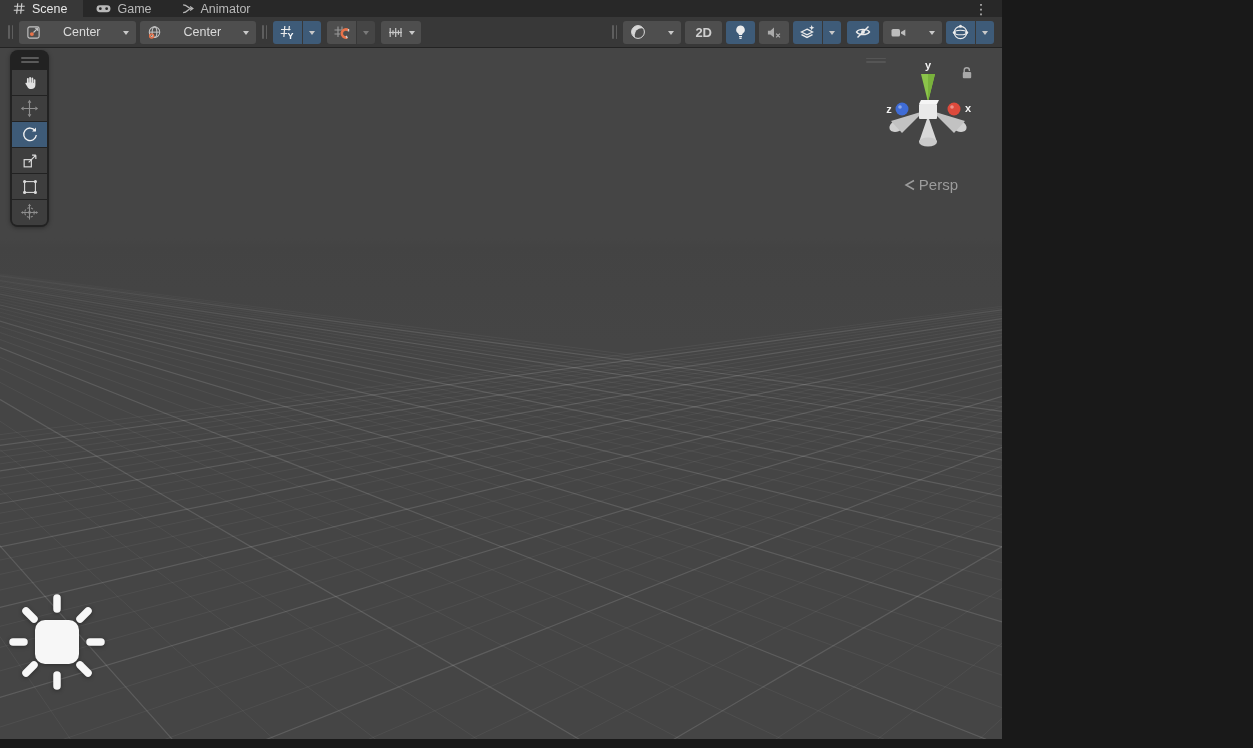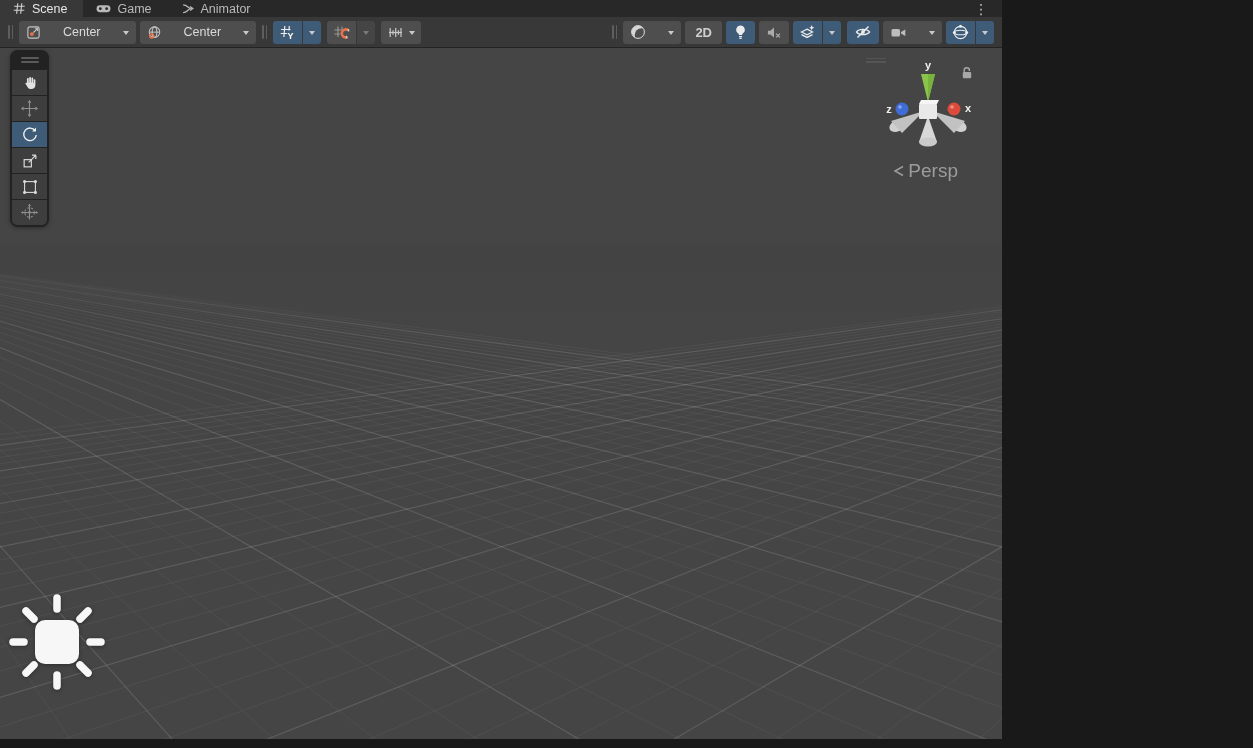--- a/index.html
+++ b/index.html
@@ -45,22 +45,22 @@
   .tools .handle i { display:block; height:2px; background:#5a5a5a; border-radius:1px; margin:2px 0; }
   .tool { width:35px; height:25px; margin:0 auto 1px; background:#3e3e3e; display:flex; align-items:center; justify-content:center; }
   .tool:nth-of-type(1) { border-radius:5px 5px 0 0; background:#4d4d4d; }
   .tool:last-of-type { border-radius:0 0 5px 5px; margin-bottom:0; }
   .tool.sel { background:#3e5b78; }
   
   .gz-handle { position:absolute; right:116px; top:8px; width:20px; }
   .gz-handle i { display:block; height:1.8px; background:#555; border-radius:1px; margin:1.6px 0; }
   .gz-lock { position:absolute; right:28px; top:18px; }
   .gz { position:absolute; right:20px; top:12px; width:100px; height:100px; }
-  .persp { position:absolute; right:44px; top:112px; display:flex; align-items:center; gap:3px;
-           color:#9c9c9c; font-size:19px; }
+  .persp { position:absolute; right:44px; top:128px; display:flex; align-items:center; gap:3px;
+           color:#9c9c9c; font-size:15px; }
   
   .sun { position:absolute; left:5px; top:542px; filter:drop-shadow(0 1px 2px rgba(0,0,0,.35)); }
   svg { display:block; }
 </style>
 </head>
 <body>
 
 <div class="app">
 
   <div class="tabbar">

